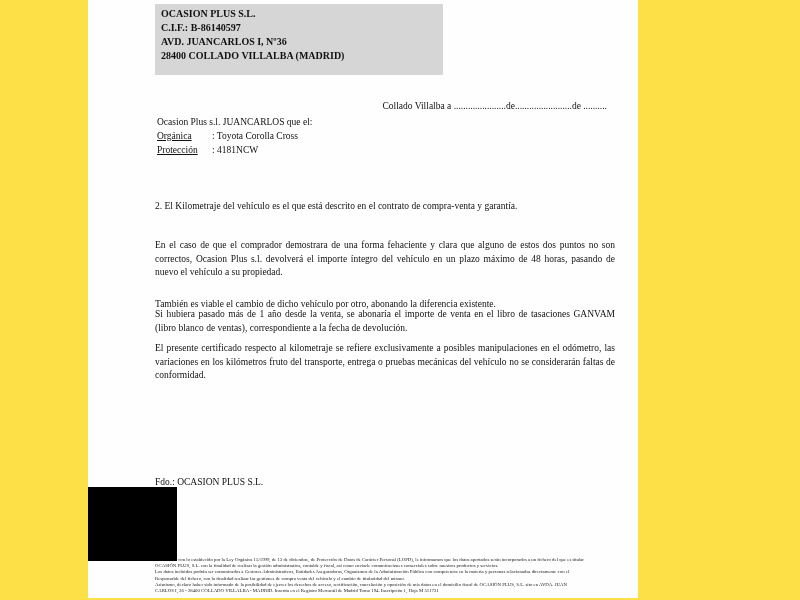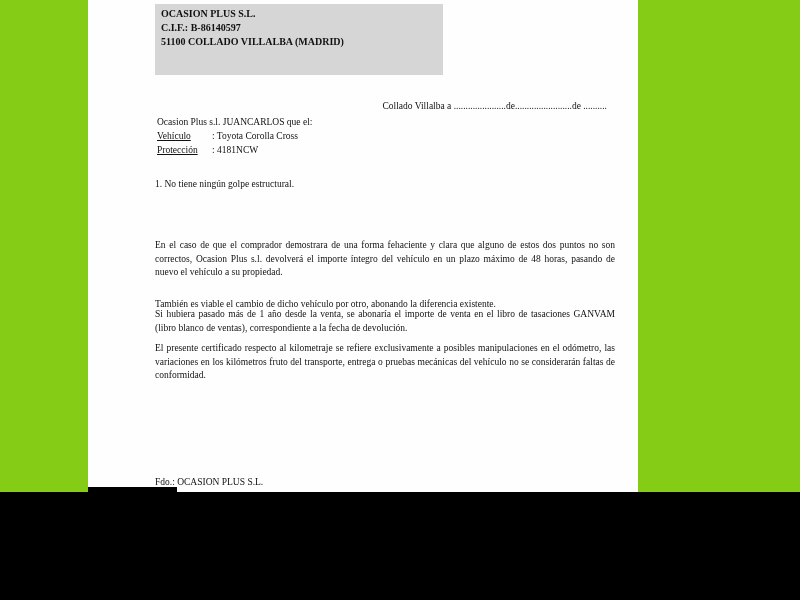--- a/index.html
+++ b/index.html
@@ -1,19 +1,19 @@
 <!DOCTYPE html>
 <html><head>
 <meta charset="utf-8">
 <style>
   html,body{margin:0;padding:0;background:#000;}
   .canvas{
     position:relative;
-    width:800px;height:492px;
-    background:#84cc16;
+    width:800px;height:600px;
+    background:#fde047;
     overflow:hidden;
     font-family:"Liberation Serif", serif;
   }
   .paper{
     position:absolute;
     left:88px;top:0;
     width:550px;height:598px;
     background:#fefefe;
     color:#111;
     overflow:hidden;
@@ -97,32 +97,33 @@
 </style>
 </head>
 <body>
 
 <div class="canvas">
   <div class="paper">
 
     <div class="letterhead">
       <div>OCASION PLUS S.L.</div>
       <div>C.I.F.: B-86140597</div>
-      <div>51100 COLLADO VILLALBA (MADRID)</div>
+      <div>AVD. JUANCARLOS I, Nº36</div>
+      <div>28400 COLLADO VILLALBA (MADRID)</div>
     </div>
 
     <div class="dateline">Collado Villalba a ......................de........................de ..........</div>
 
     <div class="certify">
       <div class="row">Ocasion Plus s.l. JUANCARLOS que el:</div>
-      <div class="row"><span class="lbl">Vehículo</span><span>: Toyota Corolla Cross</span></div>
+      <div class="row"><span class="lbl">Orgánica</span><span>: Toyota Corolla Cross</span></div>
       <div class="row"><span class="lbl">Protección</span><span>: 4181NCW</span></div>
     </div>
 
-    <div class="point pt1">1. No tiene ningún golpe estructural.</div>
+    <div class="point pt2">2. El Kilometraje del vehículo es el que está descrito en el contrato de compra-venta y garantía.</div>
 
     <div class="para pa1">En el caso de que el comprador demostrara de una forma fehaciente y clara que alguno de estos dos puntos no son correctos, Ocasion Plus s.l. devolverá el importe íntegro del vehículo en un plazo máximo de 48 horas, pasando de nuevo el vehículo a su propiedad.</div>
     <div class="para pa2">También es viable el cambio de dicho vehículo por otro, abonando la diferencia existente.</div>
     <div class="para pa3">Si hubiera pasado más de 1 año desde la venta, se abonaría el importe de venta en el libro de tasaciones GANVAM (libro blanco de ventas), correspondiente a la fecha de devolución.</div>
     <div class="para pa4">El presente certificado respecto al kilometraje se refiere exclusivamente a posibles manipulaciones en el odómetro, las variaciones en los kilómetros fruto del transporte, entrega o pruebas mecánicas del vehículo no se considerarán faltas de conformidad.</div>
 
     <div class="signature">Fdo.: OCASION PLUS S.L.</div>
 
     <div class="legal">
       <div>De acuerdo con lo establecido por la Ley Orgánica 15/1999, de 13 de diciembre, de Protección de Datos de Carácter Personal (LOPD), le informamos que los datos aportados serán incorporados a un fichero del que es titular</div>

